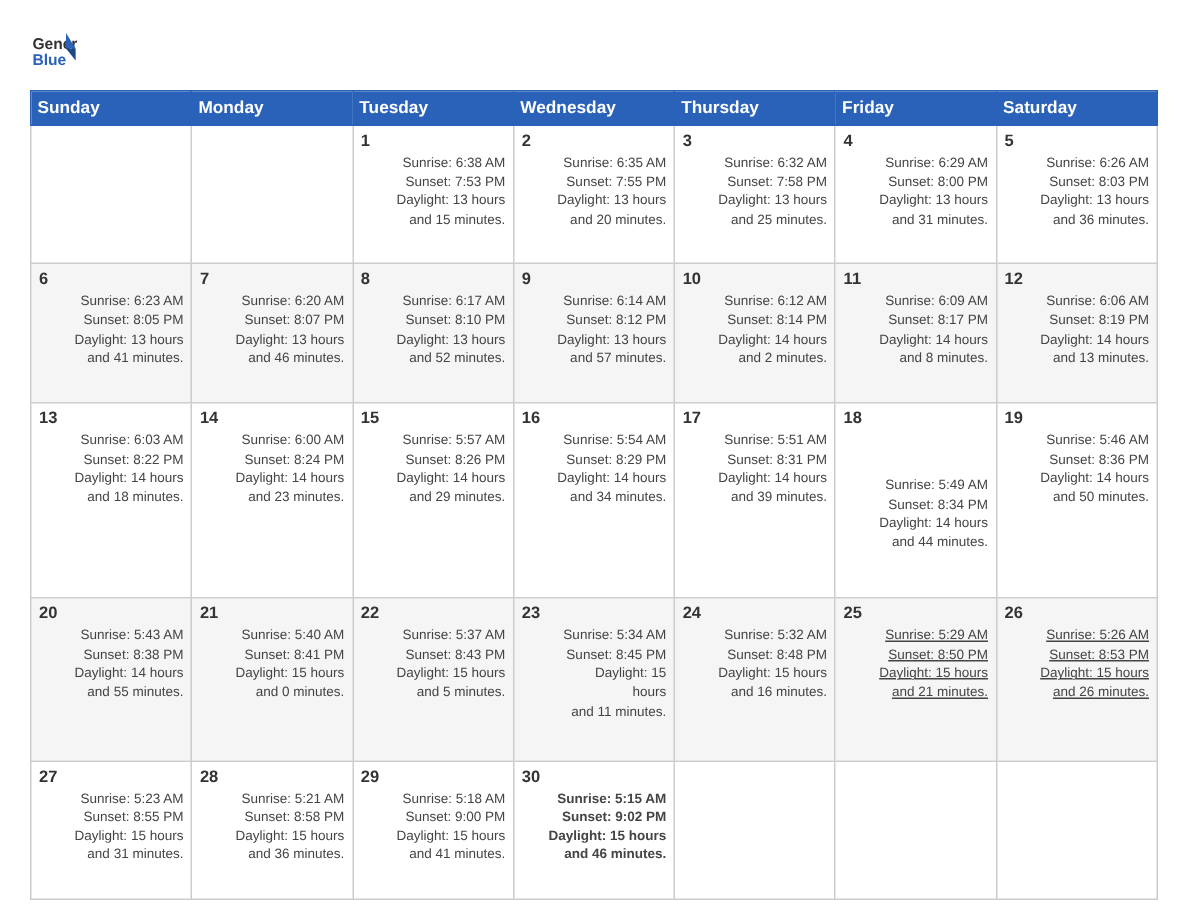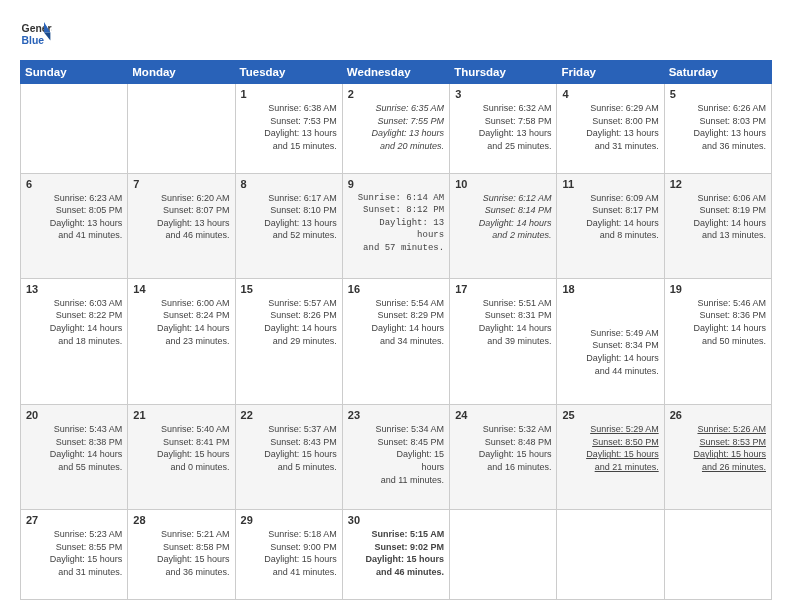--- a/index.html
+++ b/index.html
@@ -135,21 +135,21 @@
           <td class="empty-cell"></td>
           <td>
             <span class="day-num">1</span>
             <div class="day-info" style="white-space: pre-line;">Sunrise: 6:38 AM
 Sunset: 7:53 PM
 Daylight: 13 hours
 and 15 minutes.</div>
           </td>
           <td>
             <span class="day-num">2</span>
-            <div class="day-info" style="white-space: pre-line; font-style: italic;">Sunrise: 6:35 AM
+            <div class="day-info" style="white-space: pre-line;">Sunrise: 6:35 AM
 Sunset: 7:55 PM
 Daylight: 13 hours
 and 20 minutes.</div>
           </td>
           <td>
             <span class="day-num">3</span>
             <div class="day-info" style="white-space: pre-line;">Sunrise: 6:32 AM
 Sunset: 7:58 PM
 Daylight: 13 hours
 and 25 minutes.</div>
@@ -186,28 +186,28 @@
           </td>
           <td>
             <span class="day-num">8</span>
             <div class="day-info" style="white-space: pre-line;">Sunrise: 6:17 AM
 Sunset: 8:10 PM
 Daylight: 13 hours
 and 52 minutes.</div>
           </td>
           <td>
             <span class="day-num">9</span>
-            <div class="day-info" style="white-space: pre-line; font-family: Liberation Mono, monospace;">Sunrise: 6:14 AM
+            <div class="day-info" style="white-space: pre-line;">Sunrise: 6:14 AM
 Sunset: 8:12 PM
 Daylight: 13 hours
 and 57 minutes.</div>
           </td>
           <td>
             <span class="day-num">10</span>
-            <div class="day-info" style="white-space: pre-line; font-style: italic;">Sunrise: 6:12 AM
+            <div class="day-info" style="white-space: pre-line;">Sunrise: 6:12 AM
 Sunset: 8:14 PM
 Daylight: 14 hours
 and 2 minutes.</div>
           </td>
           <td>
             <span class="day-num">11</span>
             <div class="day-info" style="white-space: pre-line;">Sunrise: 6:09 AM
 Sunset: 8:17 PM
 Daylight: 14 hours
 and 8 minutes.</div>

